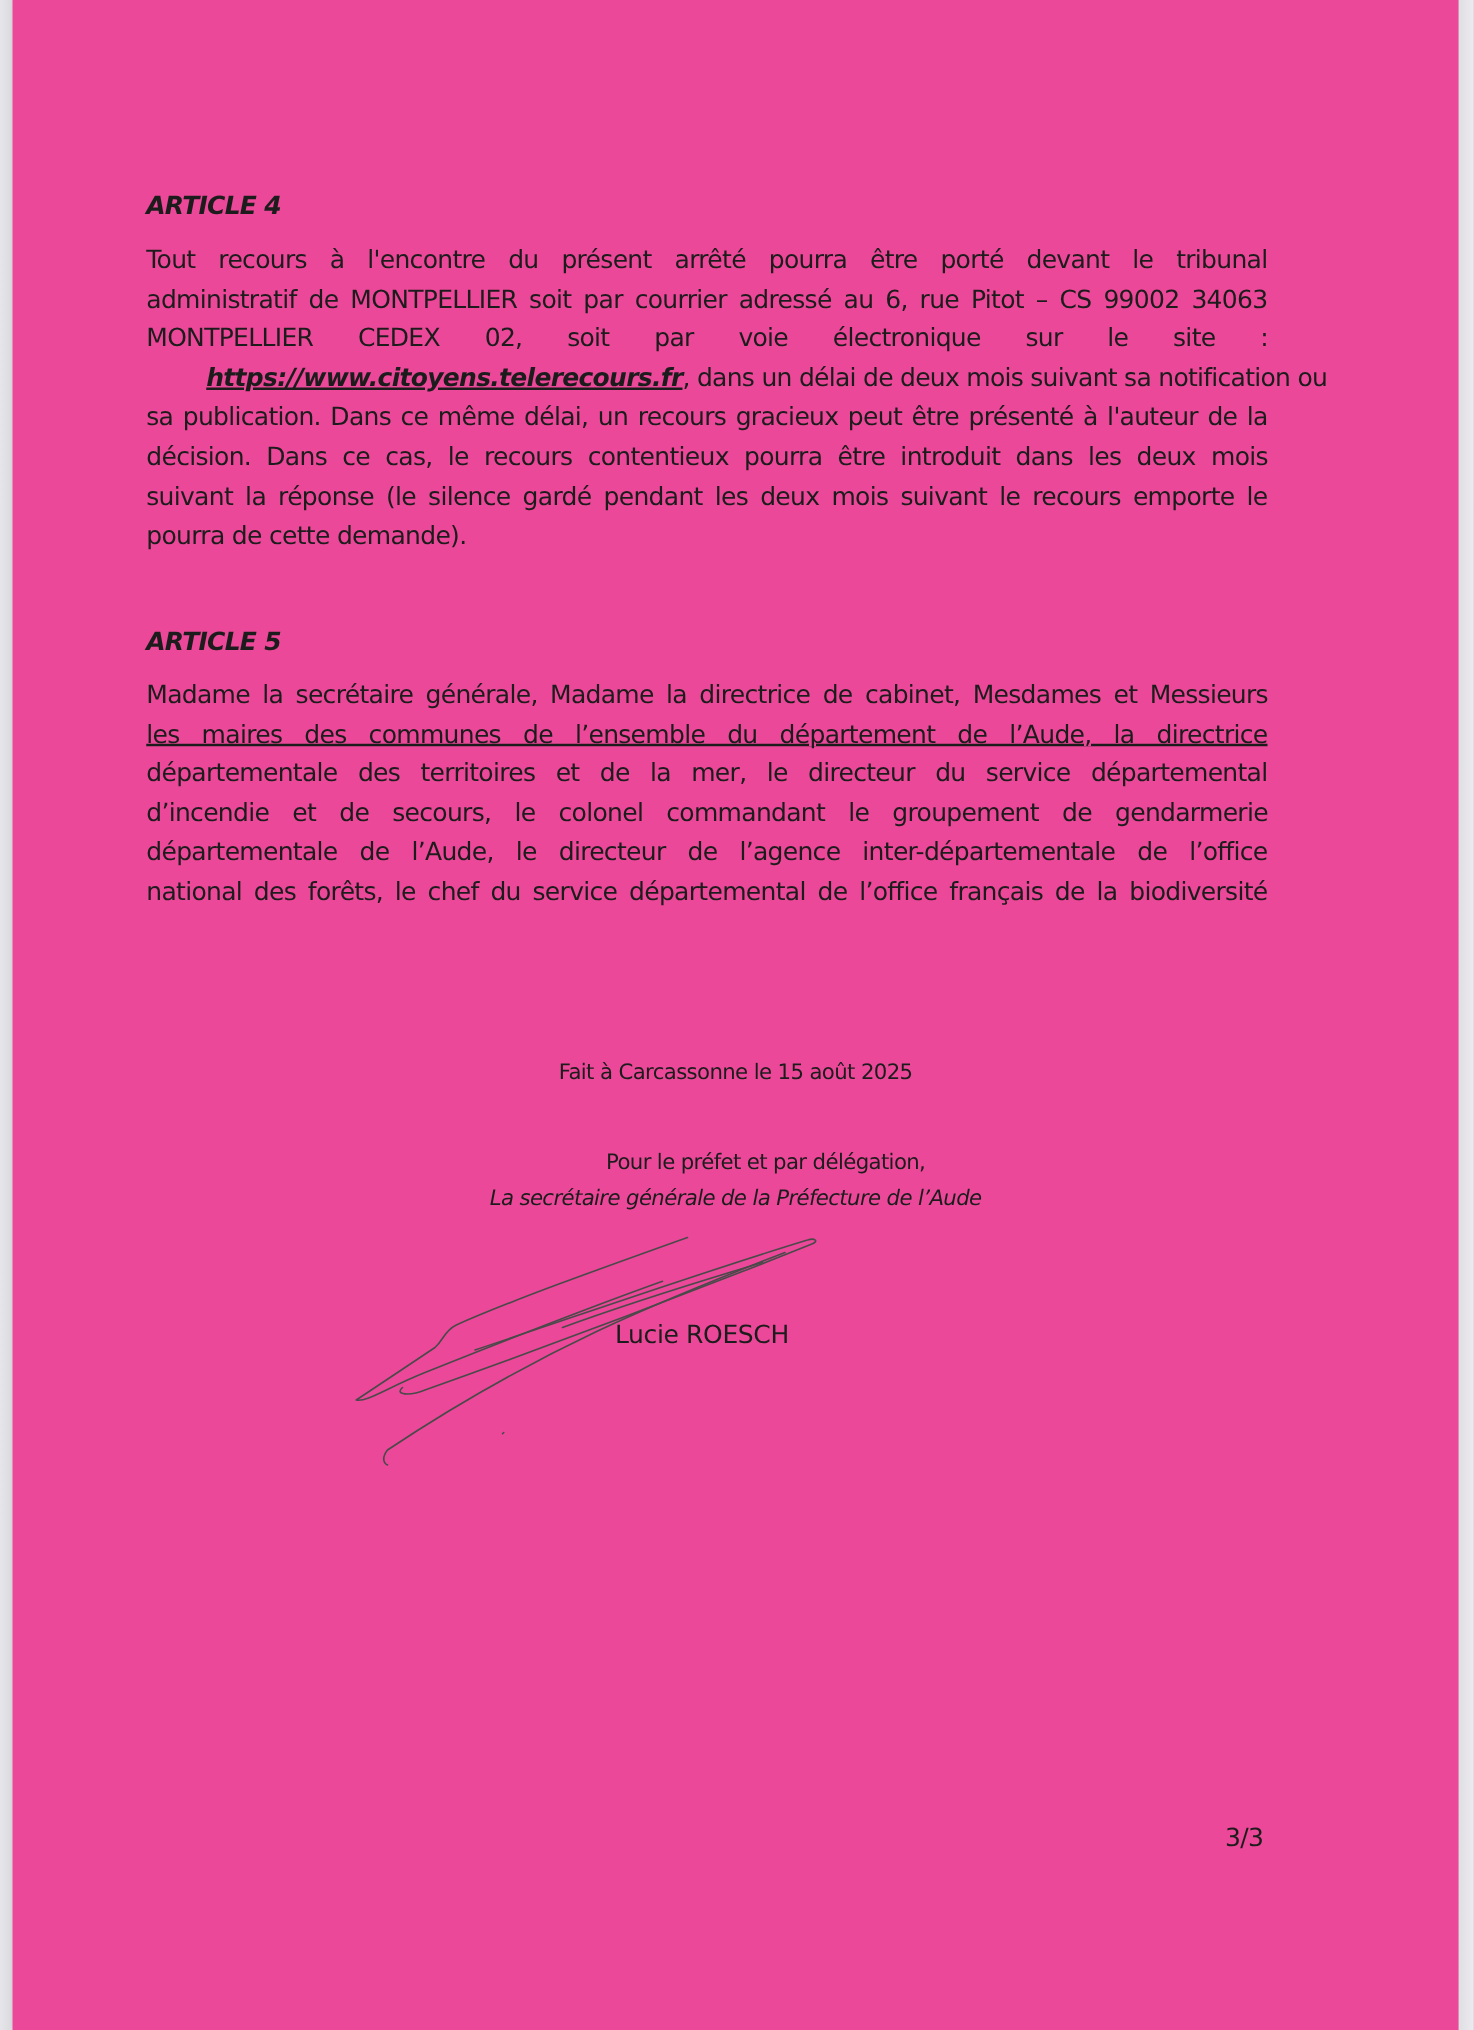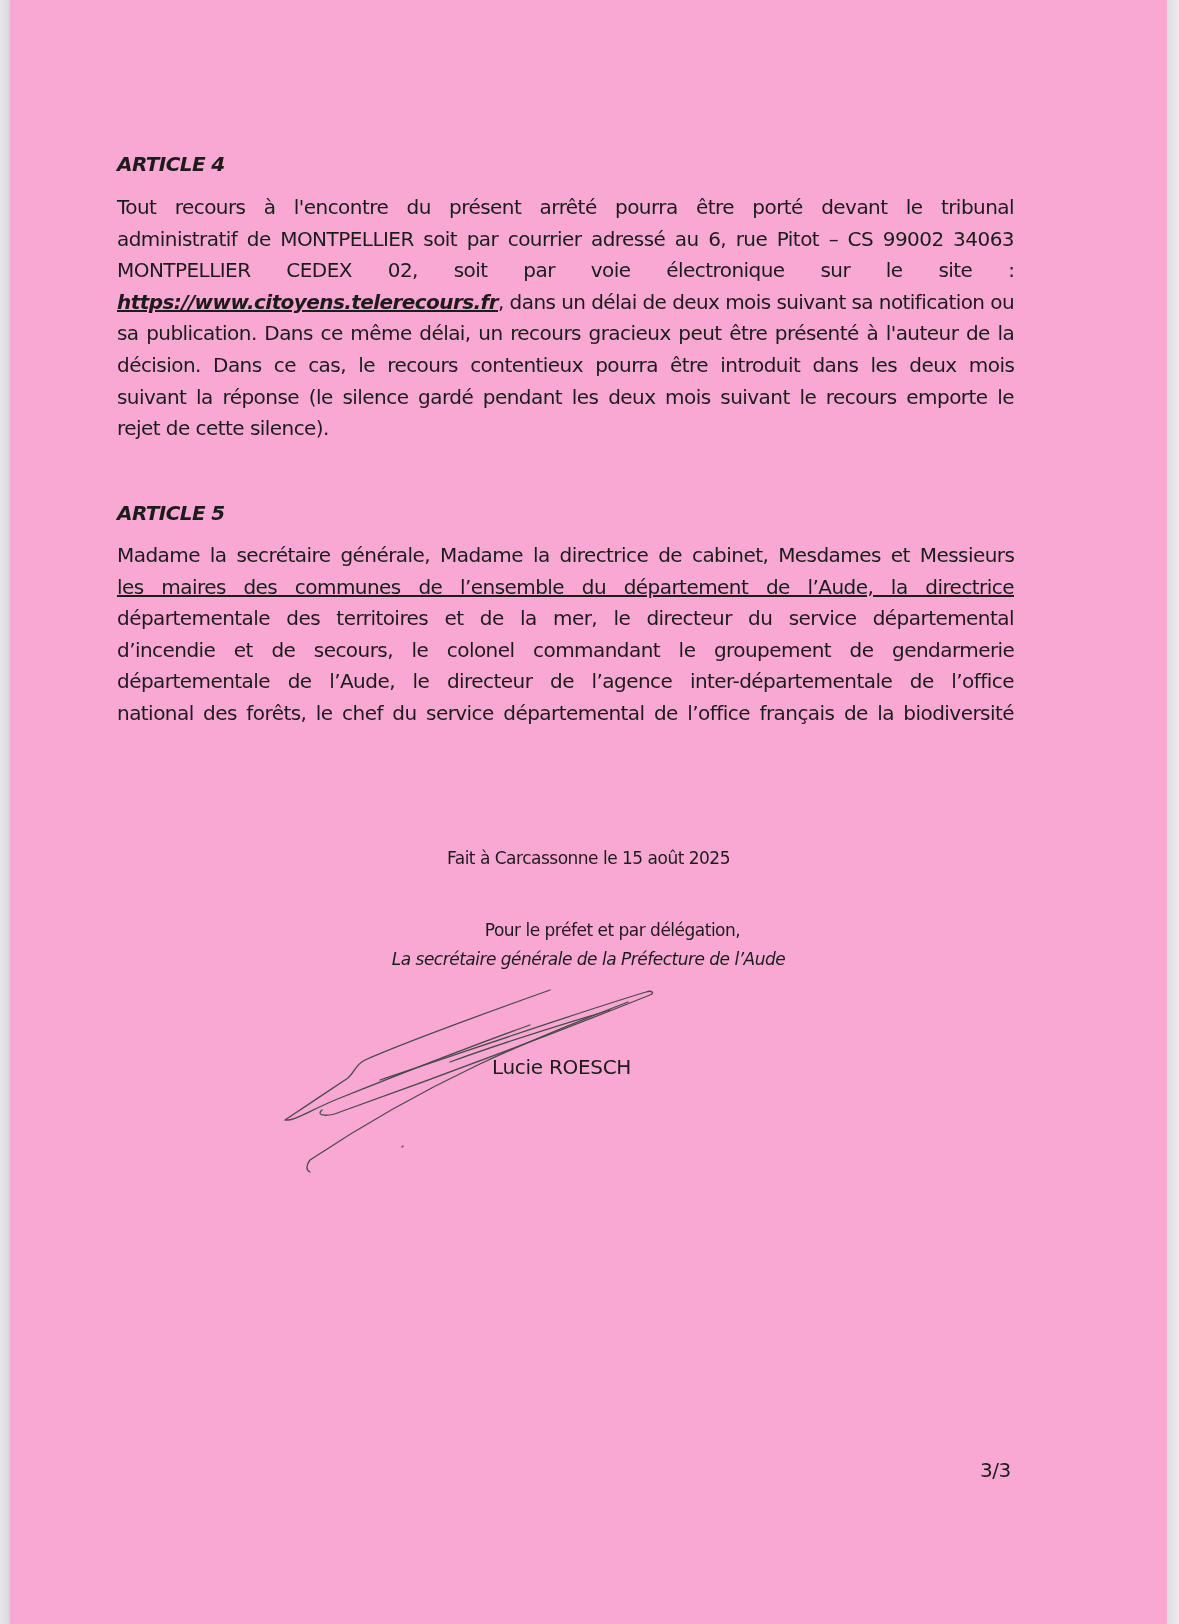--- a/index.html
+++ b/index.html
@@ -6,21 +6,21 @@
   body {
     width: 1179px; height: 1624px; overflow: hidden;
     background: #e4e4e8;
     position: relative;
     font-family: "DejaVu Sans", sans-serif;
     color: #1c1c1c;
   }
   .page {
     position: absolute; left: 10px; top: 0;
     width: 1157px; height: 1624px;
-    background: #f9a8d4;
+    background: #ec4899;
     box-shadow: 0 0 3px rgba(0,0,0,0.08);
   }
   .edge-left {
     position: absolute; left: 0; top: 0; width: 10px; height: 1624px;
     background: linear-gradient(to right, #e6e6ea, #d9d9de);
   }
   .edge-right {
     position: absolute; right: 0; top: 0; width: 12px; height: 1624px;
     background: linear-gradient(to right, #dedee3, #ececf0);
   }
@@ -29,21 +29,21 @@
     font-size: 20px; font-weight: bold; font-style: italic;
     letter-spacing: -0.6px;
   }
   .para {
     position: absolute; left: 107px; width: 897px;
     font-size: 20px; line-height: 31.6px;
     text-align: justify; letter-spacing: -0.55px; word-spacing: 0px;
   }
   .para .line { display: block; text-align: justify; text-align-last: justify; white-space: nowrap; height: 31.6px; }
   .para .line.last { text-align-last: left; }
-  .link { font-weight: bold; font-style: italic; text-decoration: underline; }
+  .link { font-weight: bold; font-style: italic; text-decoration: underline; margin-left: 48px; }
   .center-block {
     position: absolute; left: 0; width: 1157px; text-align: center;
     font-size: 17px; letter-spacing: -0.5px;
   }
   .sig-name {
     position: absolute; left: 482px; top: 1055px;
     font-size: 20px; letter-spacing: -0.3px;
   }
   .signature { position: absolute; left: 0; top: 0; width: 1157px; height: 1624px; pointer-events: none; }
   .page-number {
@@ -61,21 +61,21 @@
   <div class="heading" style="top:152px;">ARTICLE 4</div>
 
   <div class="para" style="top:192px;">
     <span class="line" style="display: block; width: auto; word-spacing: 12.5px;">Tout recours à l'encontre du présent arrêté pourra être porté devant le tribunal</span>
     <span class="line" style="display: block; width: auto; word-spacing: 3.71429px;">administratif de MONTPELLIER soit par courrier adressé au 6, rue Pitot – CS 99002 34063</span>
     <span class="line" style="display: block; width: auto; word-spacing: 30px;">MONTPELLIER CEDEX 02, soit par voie électronique sur le site :</span>
     <span class="line" style="display: block; width: auto; letter-spacing: -0.572222px;"><a class="link">https://www.citoyens.telerecours.fr</a><span>, dans un délai de deux mois suivant sa notification ou</span></span>
     <span class="line" style="display: block; width: auto; word-spacing: 1.8px;">sa publication. Dans ce même délai, un recours gracieux peut être présenté à l'auteur de la</span>
     <span class="line" style="display: block; width: auto; word-spacing: 6.38462px;">décision. Dans ce cas, le recours contentieux pourra être introduit dans les deux mois</span>
     <span class="line" style="display: block; width: auto; word-spacing: 3.85714px;">suivant la réponse (le silence gardé pendant les deux mois suivant le recours emporte le</span>
-    <span class="line last">rejet de cette silence).</span>
+    <span class="line last">pourra de cette demande).</span>
   </div>
 
   <div class="heading" style="top:501px;">ARTICLE 5</div>
 
   <div class="para" style="top:540px;">
     <span class="line" style="display: block; width: auto; word-spacing: 4.09091px;">Madame la secrétaire générale, Madame la directrice de cabinet, Mesdames et Messieurs</span>
     <span class="line" style="display: block; width: auto; word-spacing: 11.8182px; text-decoration: underline;">les maires des communes de l’ensemble du département de l’Aude, la directrice</span>
     <span class="line" style="display: block; width: auto; word-spacing: 10.4545px;">départementale des territoires et de la mer, le directeur du service départemental</span>
     <span class="line" style="display: block; width: auto; word-spacing: 12.7px;">d’incendie et de secours, le colonel commandant le groupement de gendarmerie</span>
     <span class="line" style="display: block; width: auto; word-spacing: 11.7778px;">départementale de l’Aude, le directeur de l’agence inter-départementale de l’office</span>

